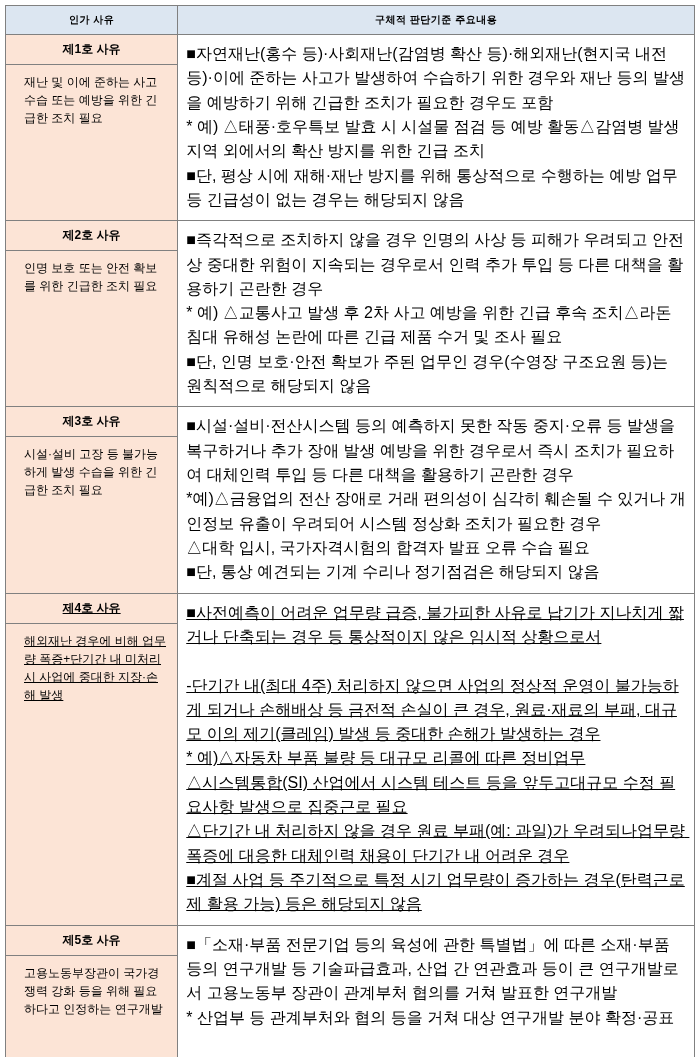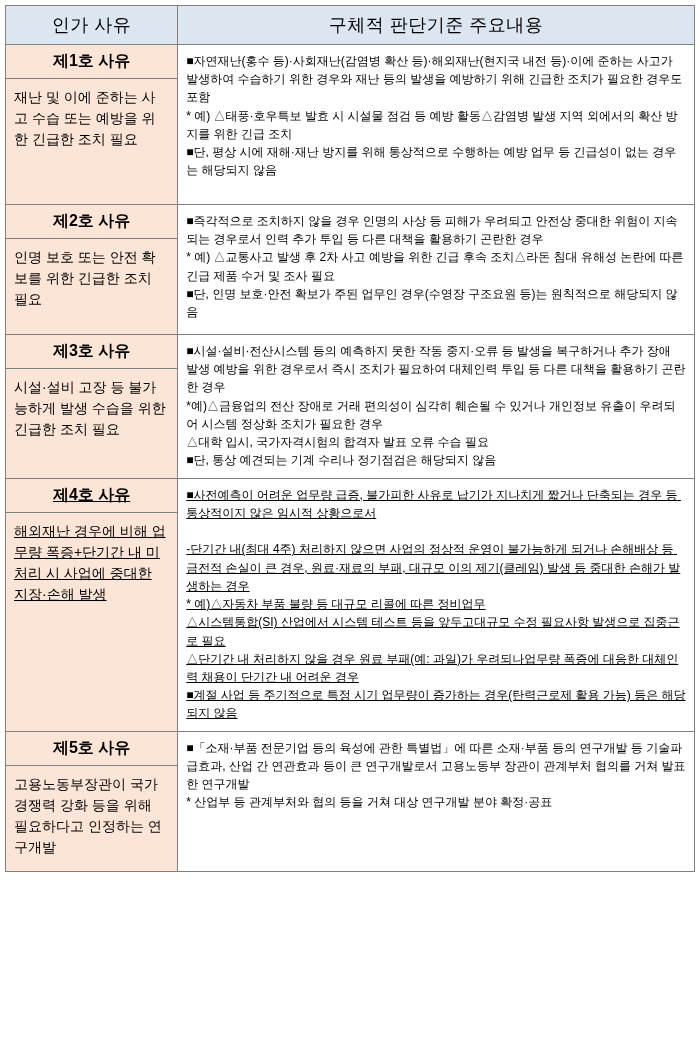--- a/index.html
+++ b/index.html
@@ -28,60 +28,60 @@
   table.doc th, table.doc td {
     border: 1px solid #808080;
     vertical-align: top;
   }
   .col-reason { width: 172px; }
   .col-detail { width: 516px; }
 
   th.head {
     background: #dce6f1;
     text-align: center;
-    font-size: 18px;
-    font-weight: normal;
+    font-size: 10px;
+    font-weight: bold;
     padding: 7px 13px;
     letter-spacing: 0.5px;
     color: #000;
   }
   td.reason-cell {
     background: #fce4d6;
     padding: 0;
   }
   .reason-inner {
     display: flex;
     flex-direction: column;
     height: 100%;
     box-sizing: border-box;
   }
   .reason-title {
     flex: 1 1 auto;
     display: flex;
     align-items: center;
     justify-content: center;
     text-align: center;
-    font-size: 16px;
+    font-size: 12px;
     font-weight: bold;
     padding: 6px 20px;
     color: #000;
   }
   .reason-desc {
     flex: 0 0 auto;
     border-top: 1px solid #808080;
-    font-size: 14px;
+    font-size: 12px;
     line-height: 1.5;
-    padding: 8px 9px 10px 8px;
+    padding: 8px 9px 10px 18px;
     text-align: left;
     color: #000;
   }
   td.detail-cell {
     background: #ffffff;
     padding: 7px 8px 8px 8px;
-    font-size: 12px;
+    font-size: 16px;
     line-height: 1.52;
     color: #000;
     white-space: pre-wrap;
     word-break: break-all;
   }
   .r1 { height: 160px; }
   .r2 { height: 130px; }
   .r3 { height: 130px; }
   .r4 { height: 215px; text-decoration: underline; }
   .r5 { height: 140px; }

